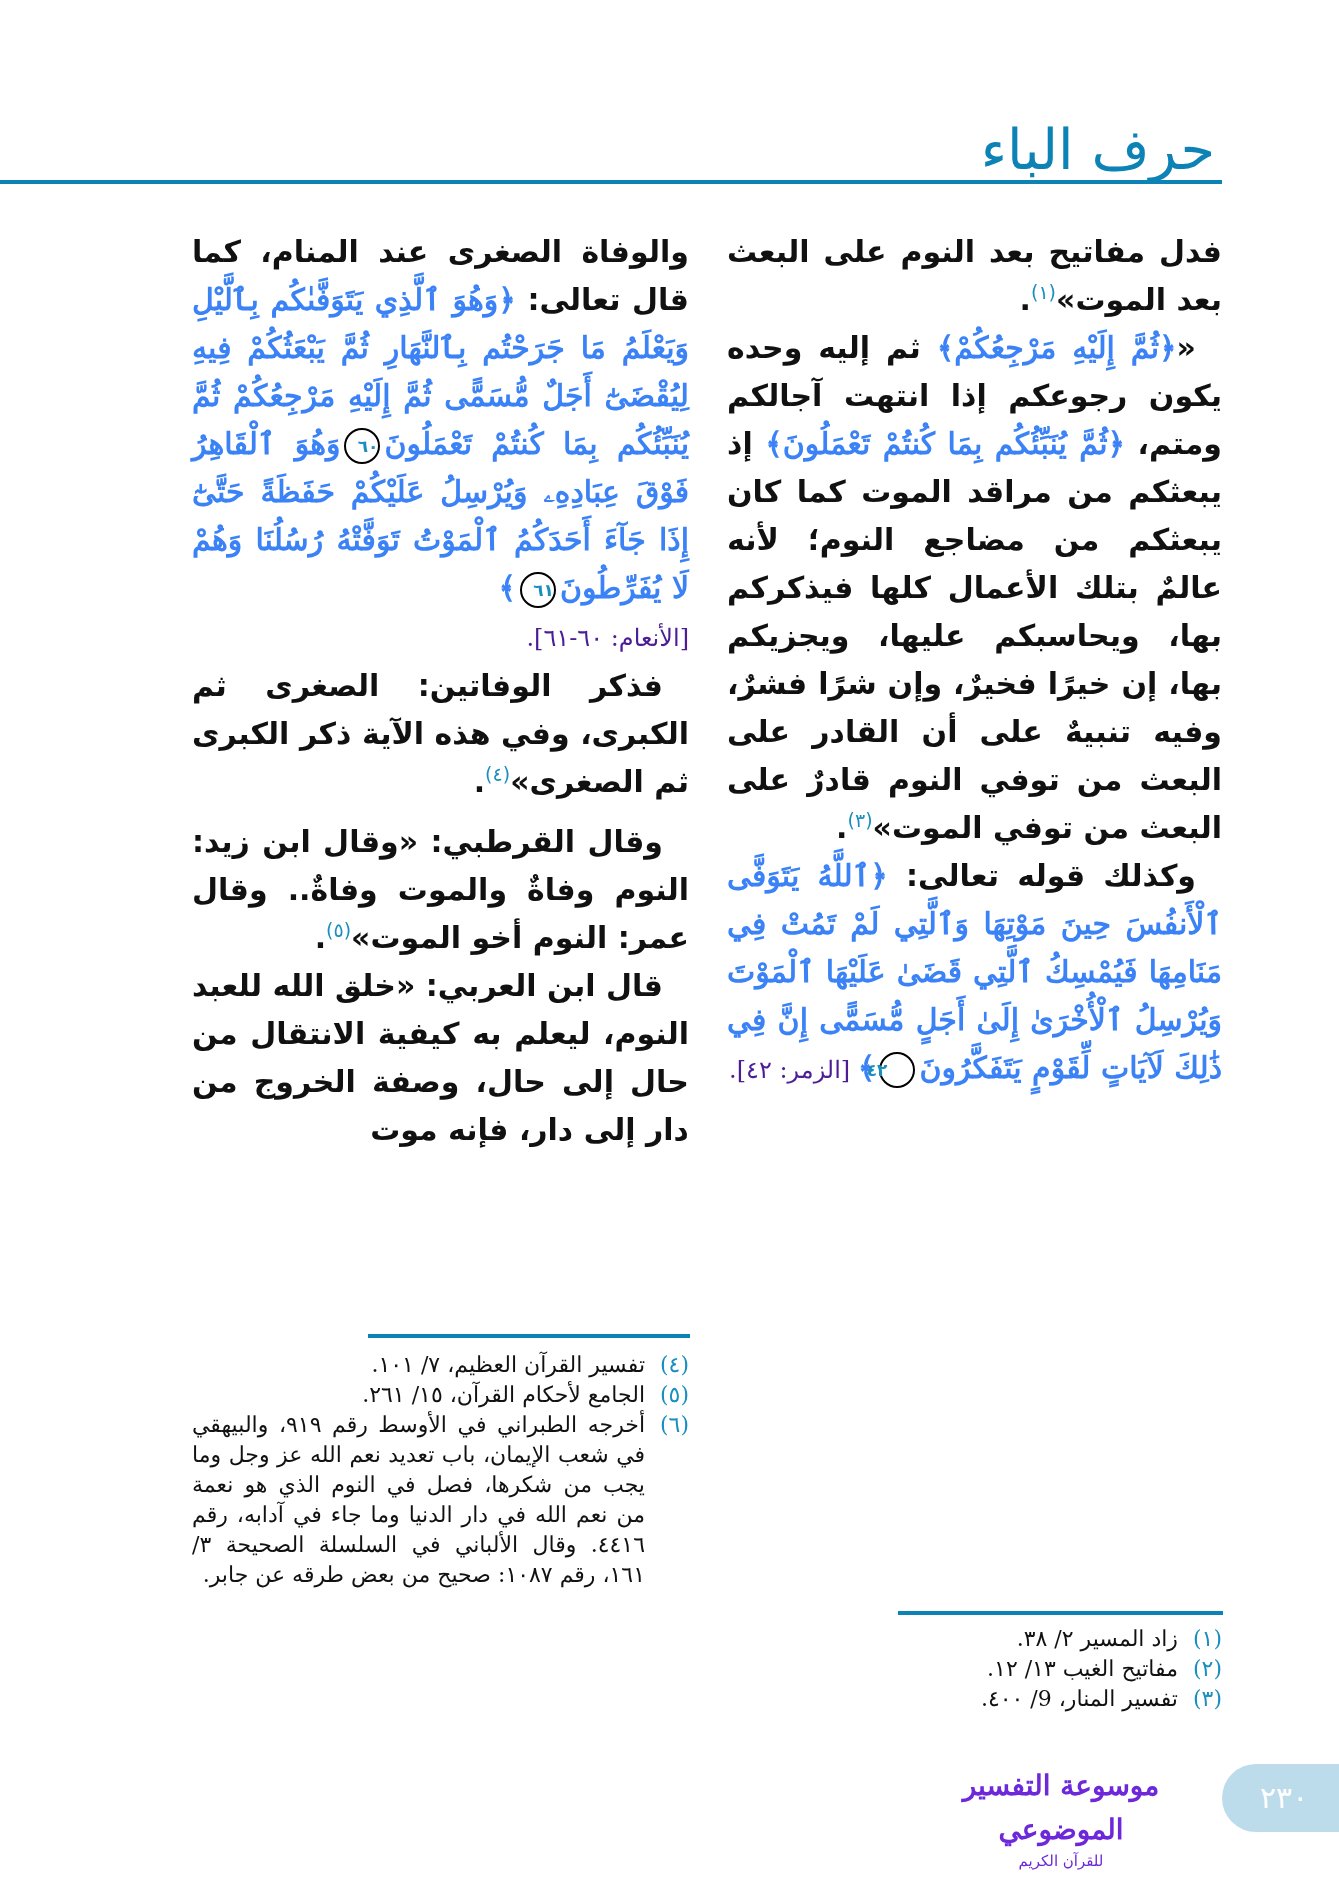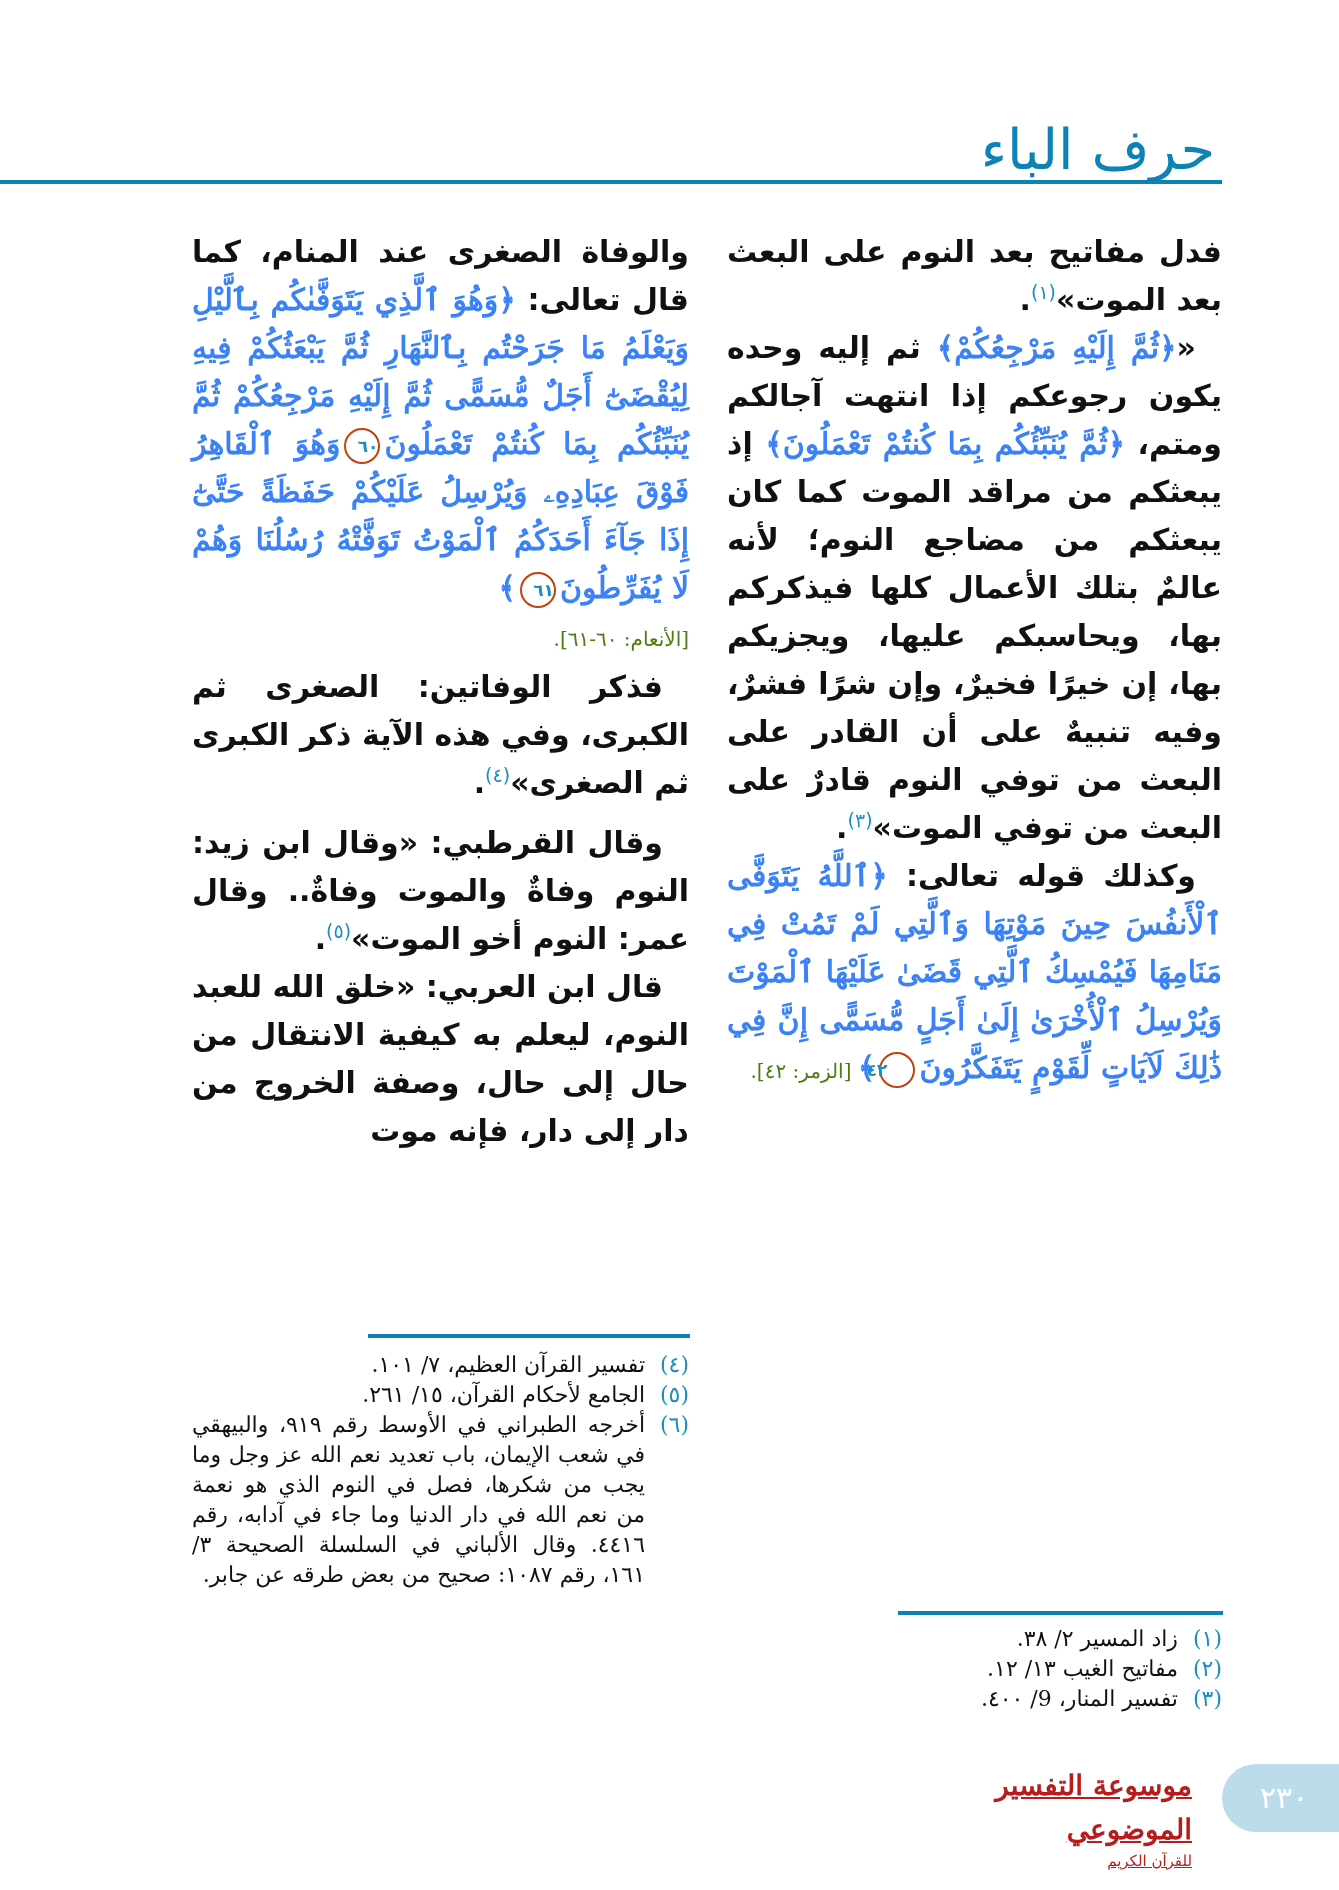--- a/index.html
+++ b/index.html
@@ -10,44 +10,44 @@
   .header-rule { position:absolute; top:180px; left:0; width:1222px; height:4px; background:#0c82b5; }
 
   .col { position:absolute; direction:rtl; text-align:justify; text-align-last:right; }
   .col-right { left:727px; width:495px; top:228px; }
   .col-left  { left:192px; width:497px; top:228px; }
 
   .para { font-size:30px; font-weight:bold; line-height:48px; margin:0 0 0 0; }
   .para.indent { text-indent:26px; }
   .sp { margin-top:12px; }
   .quran { color:#3b82f6; font-weight:bold; font-family:"DejaVu Serif", serif; }
-  .ayah-num { display:inline-block; color:#1a8fbf; border:2px solid #c2410c; border-radius:50%;
+  .ayah-num { display:inline-block; color:#1a8fbf; border:2px solid #000000; border-radius:50%;
               font-size:17px; width:32px; height:32px; line-height:32px; text-align:center;
               vertical-align:middle; font-weight:bold; margin:0 4px; }
-  .ref { font-weight:normal; font-family:"DejaVu Serif", serif; font-size:20px; color:#4d7c0f; }
+  .ref { font-weight:normal; font-family:"DejaVu Serif", serif; font-size:24px; color:#4c1d95; }
   sup.fn { color:#1a8fbf; font-size:19px; font-weight:normal; vertical-align:super; line-height:0; }
 
   .fn-rule { position:absolute; height:4px; background:#0c82b5; }
   .fn-rule-right { left:898px; width:325px; top:1611px; }
   .fn-rule-left { left:368px; width:322px; top:1334px; }
 
   .footnotes { position:absolute; direction:rtl; font-family:"DejaVu Serif", serif;
                font-size:22px; line-height:30px; font-weight:normal; color:#111; }
   .footnotes-right { left:727px; width:495px; top:1624px; }
   .footnotes-left  { left:192px; width:497px; top:1350px; }
   .fn-item { display:flex; flex-direction:row; align-items:flex-start; }
   .fn-num { color:#1a8fbf; min-width:44px; flex:0 0 44px; text-align:right; }
   .fn-text { flex:1; text-align:justify; text-align-last:right; }
 
   .page-badge { position:absolute; left:1222px; top:1764px; width:140px; height:68px;
                 background:#bcdcec; border-radius:34px 0 0 34px; color:#ffffff;
                 font-size:30px; line-height:68px; text-indent:38px; direction:ltr;
                 font-family:"DejaVu Sans", sans-serif; }
   .logo { position:absolute; left:930px; top:1764px; width:262px; height:78px; direction:rtl;
-          color:#b91c1c; font-family:"DejaVu Serif", serif;text-decoration:underline; }
+          text-align:center; color:#6d28d9; font-family:"DejaVu Serif", serif; }
   .logo-main { font-size:28px; font-weight:bold; line-height:44px; letter-spacing:-1px; }
   .logo-sub { font-size:15px; line-height:18px; }
 </style>
 </head>
 <body>
 
 <div class="header-title">حرف الباء</div>
 <div class="header-rule"></div>
 
 <div class="col col-right">

